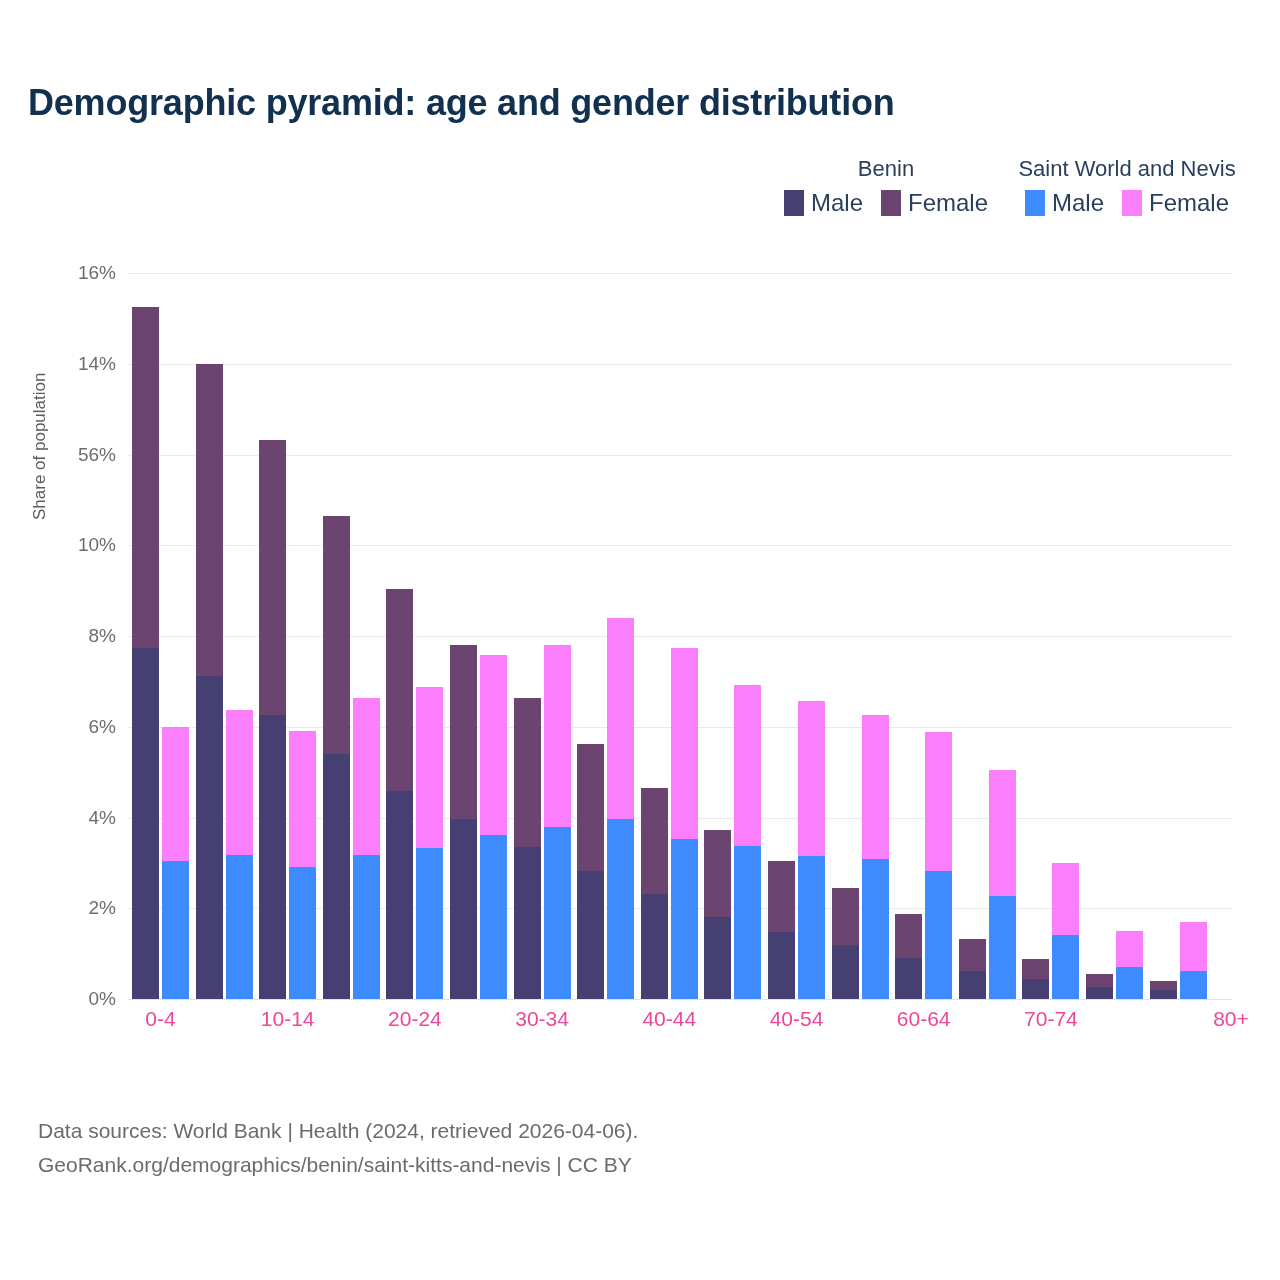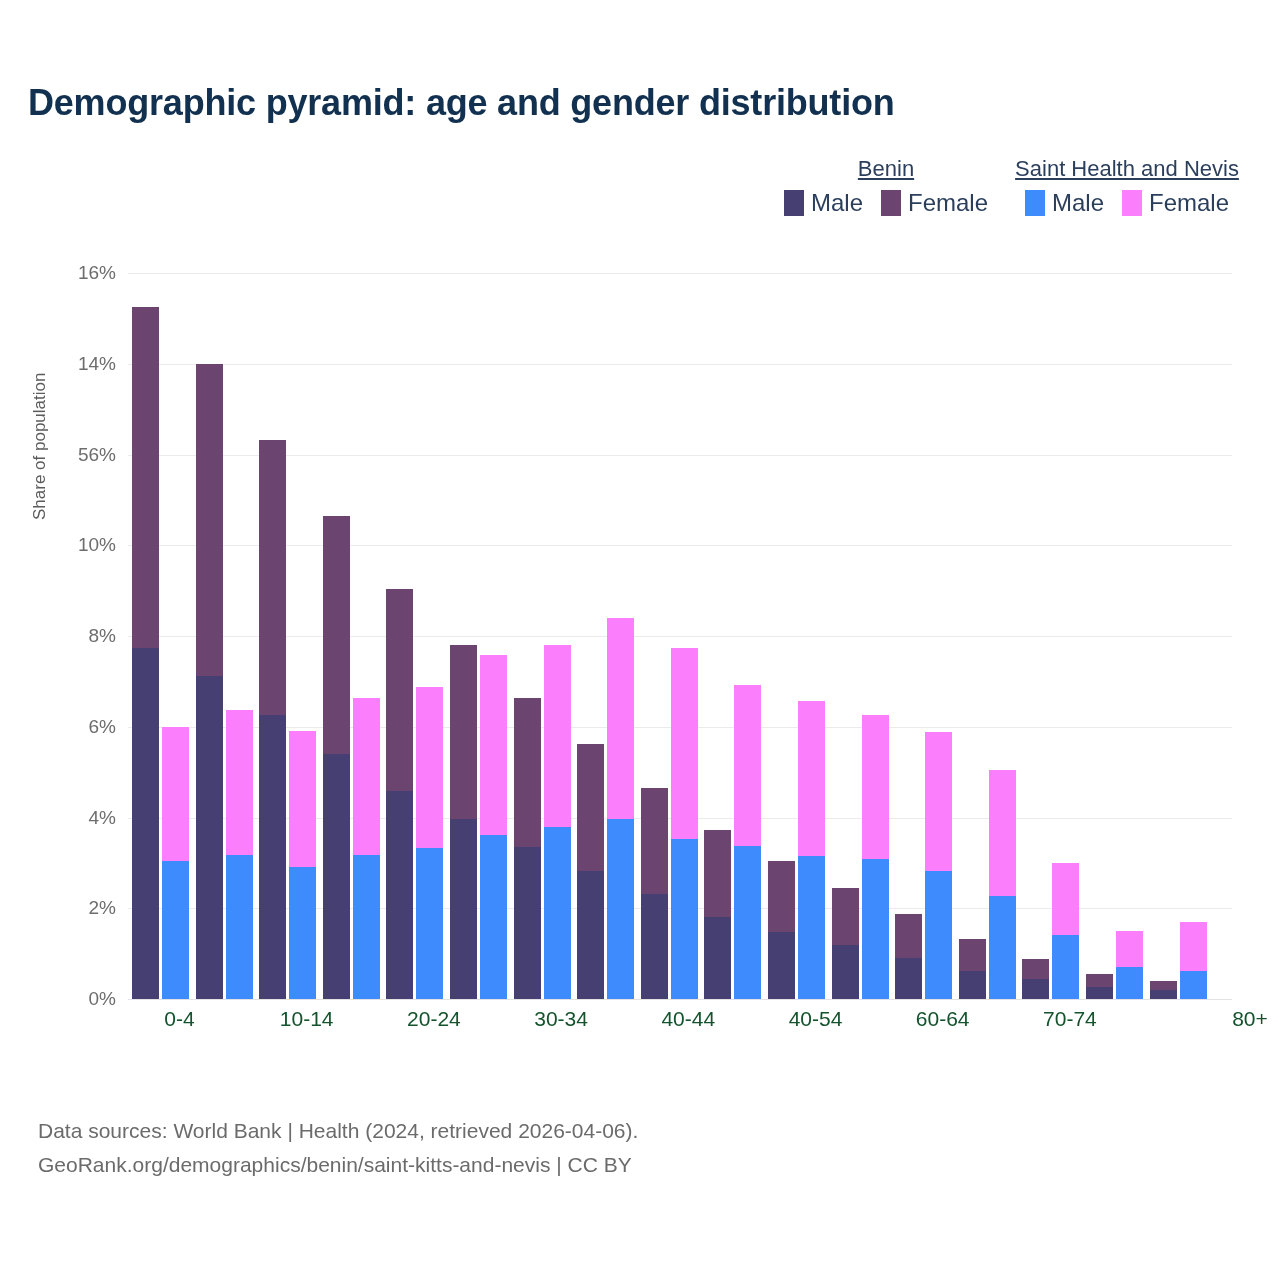--- a/index.html
+++ b/index.html
@@ -20,21 +20,21 @@
     white-space:nowrap;
   }
 
   
   .legend{
     position:absolute;right:28px;top:156px;
     display:flex;flex-direction:column;align-items:flex-end;
   }
   .legend-titles{display:flex;justify-content:flex-end;}
   .legend-title{
-    font-size:22px;color:#2b3f5c;text-align:center;text-decoration:underline;
+    font-size:22px;color:#2b3f5c;text-align:center;
   }
   .legend-title.t1{width:232px;}
   .legend-title.t2{width:250px;}
   .legend-rows{display:flex;justify-content:flex-end;margin-top:7px;}
   .legend-grp{display:flex;align-items:center;}
   .legend-grp.g1{width:232px;justify-content:center;}
   .legend-grp.g2{width:250px;justify-content:center;}
   .legend-item{display:flex;align-items:center;margin:0 9px;}
   .swatch{width:20px;height:26px;display:inline-block;}
   .legend-label{font-size:24px;color:#2b3f5c;margin-left:7px;white-space:nowrap;}
@@ -57,44 +57,43 @@
     font-size:19px;color:#6d6d6d;transform:translateY(-50%);}
 
   .group{position:absolute;bottom:0;height:100%;}
   .bar{position:absolute;bottom:0;width:27px;}
   .bar .seg{position:absolute;left:0;width:100%;}
   .bar.left{left:0;}
   .bar.right{left:30px;}
 
   .xtick{
     position:absolute;top:734px;
-    font-size:21px;color:#14532d;
+    font-size:21px;color:#ec4899;
     transform:translateX(-50%);
     white-space:nowrap;
-    margin-left:19px;
   }
 
   
   .footer{
     position:absolute;left:38px;top:1114px;
     font-size:21px;color:#6b6b6b;line-height:1.62;
   }
   .footer div{white-space:nowrap;}
 </style>
 </head>
 <body>
 
 <div id="root">
 
   <div class="title">Demographic pyramid: age and gender distribution</div>
 
   <div class="legend">
     <div class="legend-titles">
       <div class="legend-title t1">Benin</div>
-      <div class="legend-title t2">Saint Health and Nevis</div>
+      <div class="legend-title t2">Saint World and Nevis</div>
     </div>
     <div class="legend-rows">
       <div class="legend-grp g1">
         <div class="legend-item">
           <span class="swatch" style="background:#453f72"></span>
           <span class="legend-label">Male</span>
         </div>
         <div class="legend-item">
           <span class="swatch" style="background:#6b4470"></span>
           <span class="legend-label">Female</span>

